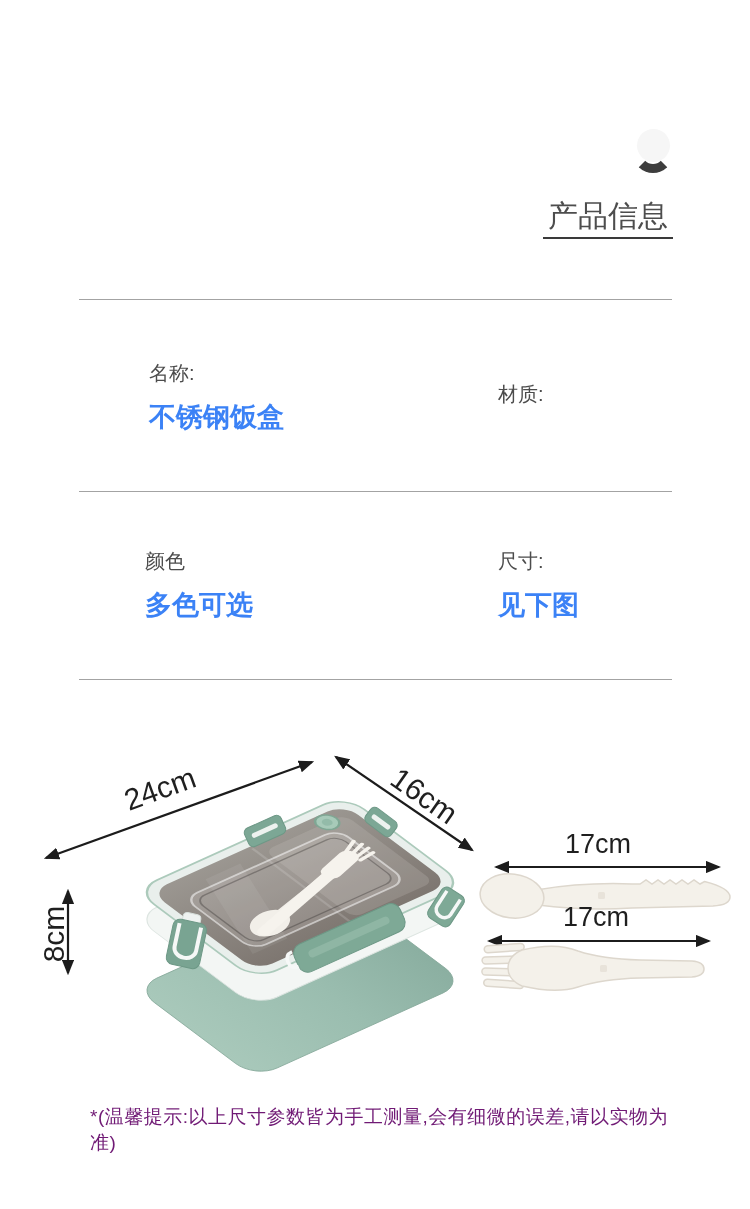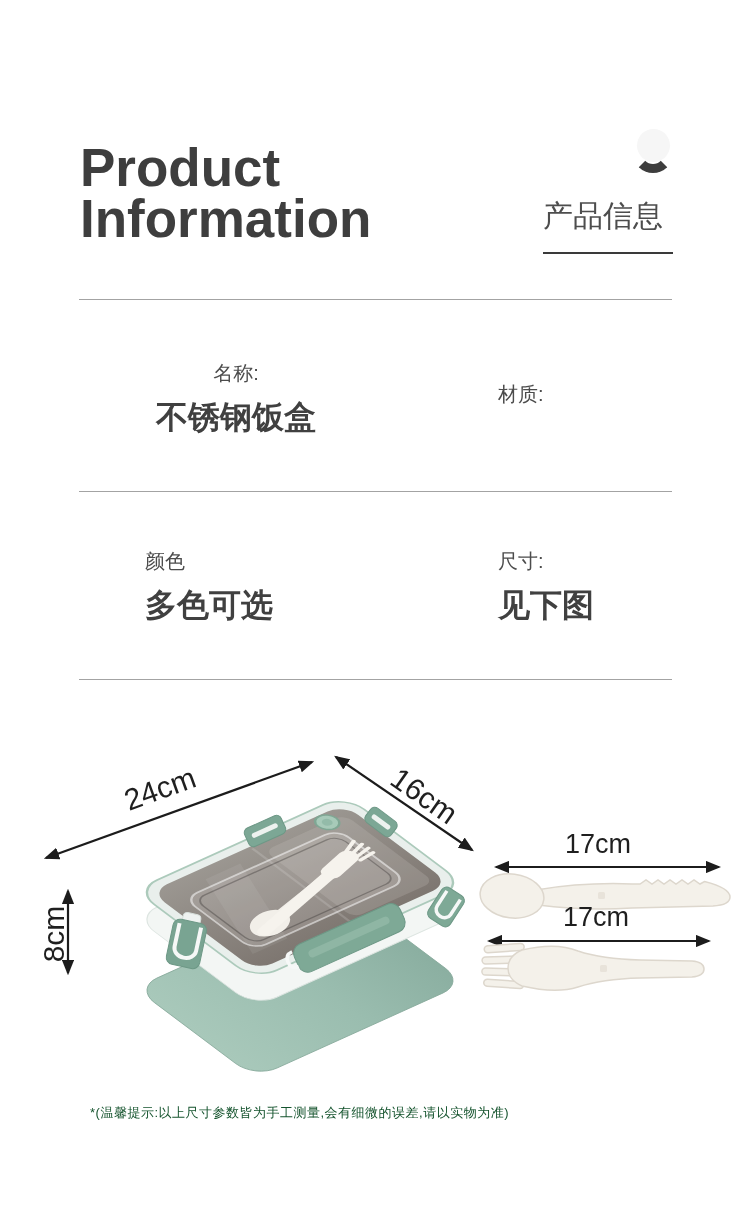--- a/index.html
+++ b/index.html
@@ -5,61 +5,57 @@
   html,body{margin:0;padding:0;background:#ffffff;}
   .page{
     position:relative;width:750px;height:1209px;background:#ffffff;overflow:hidden;
     font-family:"Liberation Sans","DejaVu Sans",sans-serif;
   }
   .title{
     position:absolute;left:80px;top:142px;
     font-size:53px;line-height:51px;font-weight:700;color:#3e3e3e;letter-spacing:0px;
   }
   .cn-sub{
-    position:absolute;left:543px;top:196px;width:130px;
-    font-size:30px;color:#4d4d4d;padding-bottom:15px;border-bottom:2px solid #3a3a3a;
+    position:absolute;left:543px;top:196px;width:130px;text-align:center;
+    font-size:30px;color:#4d4d4d;padding-bottom:0;border-bottom:2px solid #3a3a3a;
   }
   .crescent-bg{
     position:absolute;left:637px;top:129px;width:33px;height:33px;border-radius:50%;background:#f6f6f6;
   }
   .crescent{
     position:absolute;left:633px;top:133px;width:40px;height:40px;border-radius:50%;
     border:9px solid transparent;border-bottom-color:#3d3d3d;box-sizing:border-box;
   }
   .hr{position:absolute;left:79px;width:593px;height:1px;background:#a3a3a3;}
   #hr1{top:299px;} #hr2{top:491px;} #hr3{top:679px;}
   .spec{position:absolute;}
   .spec .label{font-size:20px;line-height:24px;color:#4c4c4c;}
-  .spec .value{margin-top:17px;font-size:32px;line-height:30px;font-weight:700;color:#404040;}
-  #spec-name{left:156px;top:361px;text-align:center;}
+  .spec .value{margin-top:17px;font-size:27px;line-height:30px;font-weight:700;color:#3b82f6;}
+  #spec-name{left:149px;top:361px;}
   #spec-material{left:498px;top:382px;}
   #spec-color{left:145px;top:549px;}
   #spec-size{left:498px;top:549px;}
   .dim{position:absolute;font-size:30px;color:#1f1f1f;text-align:center;}
   #dim-24{left:100px;top:772px;width:120px;transform:rotate(-20deg);}
   #dim-16{left:366px;top:779px;width:116px;transform:rotate(35deg);}
   #dim-8{left:6px;top:917px;width:96px;transform:rotate(-90deg);}
   #dim-17-spoon{left:538px;top:829px;width:120px;font-size:27px;}
   #dim-17-fork{left:536px;top:902px;width:120px;font-size:27px;}
   .box-svg{position:absolute;left:55px;top:745px;width:420px;height:340px;}
   .overlay-svg{position:absolute;left:0px;top:740px;width:750px;height:345px;}
   .footnote{
     position:absolute;left:90px;top:1104px;width:600px;
-    font-size:13px;color:#14532d;letter-spacing:0.5px;
+    font-size:19px;color:#701a75;letter-spacing:0.5px;
   }
 </style>
 </head>
 <body>
 
 <div class="page">
 
-  <div class="title">
-    <div>Product</div>
-    <div>Information</div>
-  </div>
   <div class="crescent-bg"></div>
   <div class="crescent"></div>
   <div class="cn-sub">产品信息</div>
 
   <div class="hr" id="hr1"></div>
   <div class="hr" id="hr2"></div>
   <div class="hr" id="hr3"></div>
 
   <div class="spec" id="spec-name">
     <div class="label">名称:</div>

